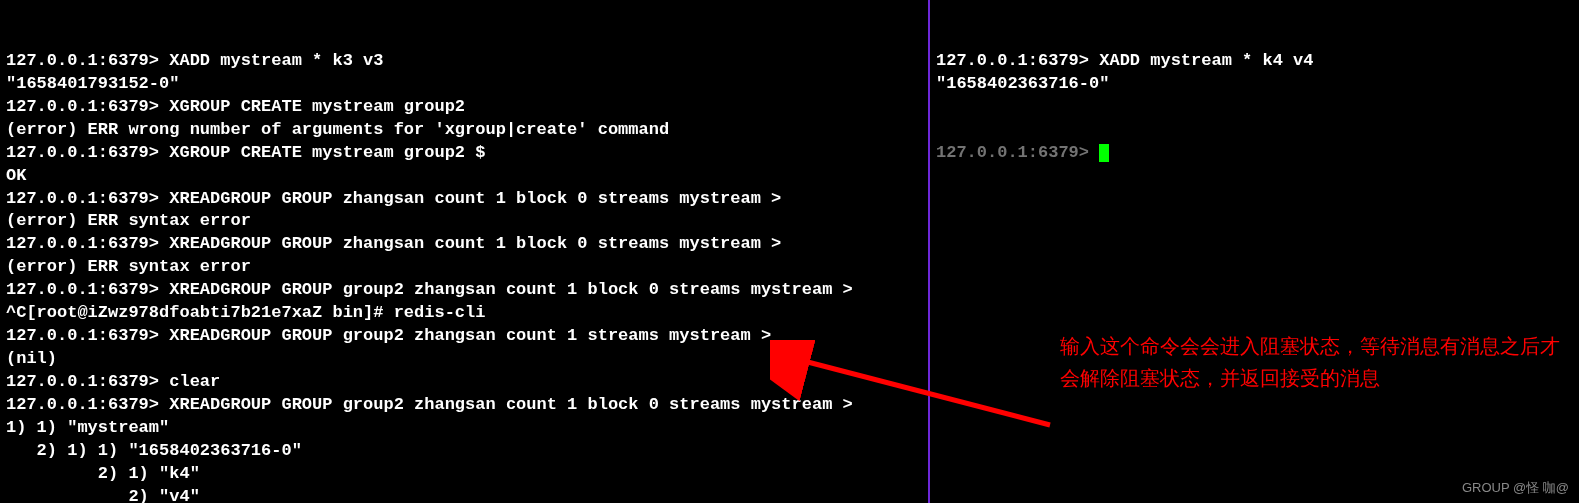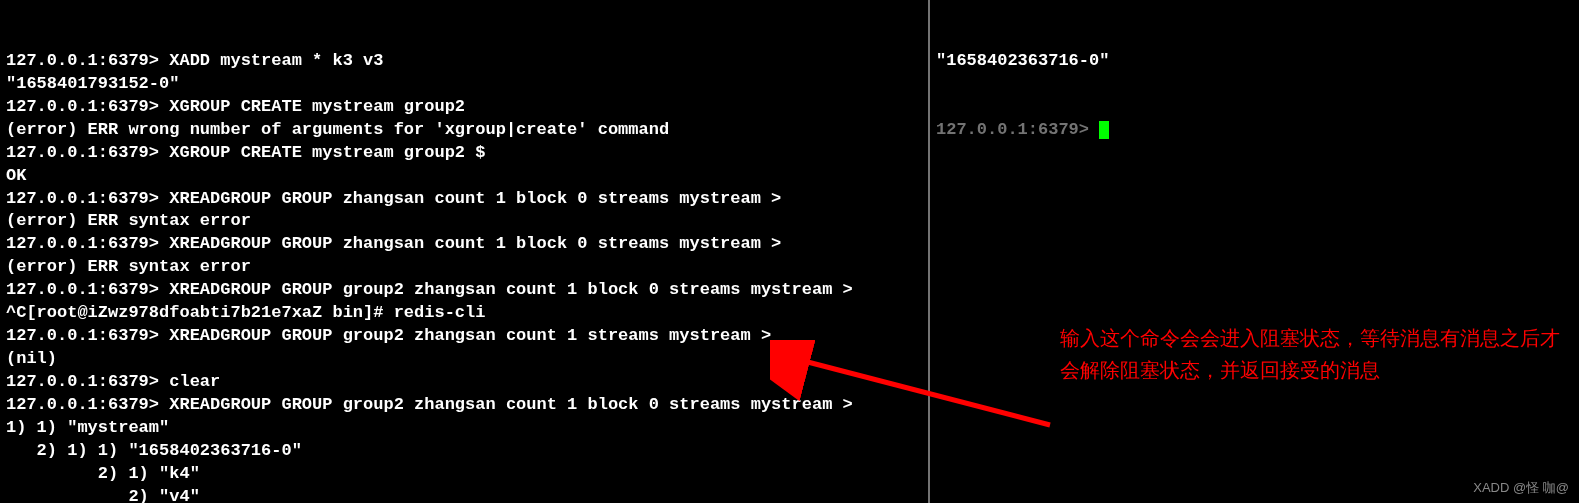--- a/index.html
+++ b/index.html
@@ -1,44 +1,44 @@
 <!DOCTYPE html>
 <html><head>
 <meta charset="utf-8">
 <style>
   *{margin:0;padding:0;box-sizing:border-box}
   body{background:#000;width:1579px;height:503px;font-family:"Consolas","Courier New",monospace;font-size:17px;font-weight:bold;color:#fff;position:relative;overflow:hidden}
   .panes{display:flex;height:100%}
   .pane{background:#000;padding:4px 6px;line-height:1.35;white-space:pre}
-  .left{width:930px;border-right:2px solid #737373}
+  .left{width:930px;border-right:2px solid #6d28d9}
   .right{flex:1;position:relative}
   .prompt-line{color:#737373}
   .cursor{display:inline-block;width:10px;height:18px;background:#00ff00;vertical-align:text-bottom}
   .annotation{position:absolute;color:#ff0000;font-family:"Microsoft YaHei","SimSun",sans-serif;font-weight:normal;font-size:20px;line-height:1.6;white-space:normal}
   .watermark{position:absolute;right:10px;bottom:6px;color:#888;font-family:sans-serif;font-size:13px;font-weight:normal}
   .arrow-svg{position:absolute;pointer-events:none}
 </style>
 </head>
 <body>
 
 <div class="panes">
   <div class="pane left">
     <div id="left-lines"><div>127.0.0.1:6379&gt; XADD mystream * k3 v3</div><div>"1658401793152-0"</div><div>127.0.0.1:6379&gt; XGROUP CREATE mystream group2</div><div>(error) ERR wrong number of arguments for 'xgroup|create' command</div><div>127.0.0.1:6379&gt; XGROUP CREATE mystream group2 $</div><div>OK</div><div>127.0.0.1:6379&gt; XREADGROUP GROUP zhangsan count 1 block 0 streams mystream &gt;</div><div>(error) ERR syntax error</div><div>127.0.0.1:6379&gt; XREADGROUP GROUP zhangsan count 1 block 0 streams mystream &gt;</div><div>(error) ERR syntax error</div><div>127.0.0.1:6379&gt; XREADGROUP GROUP group2 zhangsan count 1 block 0 streams mystream &gt;</div><div>^C[root@iZwz978dfoabti7b21e7xaZ bin]# redis-cli</div><div>127.0.0.1:6379&gt; XREADGROUP GROUP group2 zhangsan count 1 streams mystream &gt;</div><div>(nil)</div><div>127.0.0.1:6379&gt; clear</div><div>127.0.0.1:6379&gt; XREADGROUP GROUP group2 zhangsan count 1 block 0 streams mystream &gt;</div><div>1) 1) "mystream"</div><div>   2) 1) 1) "1658402363716-0"</div><div>         2) 1) "k4"</div><div>            2) "v4"</div></div>
     
   </div>
   <div class="pane right">
-    <div id="right-lines"><div>"1658402363716-0"</div></div>
+    <div id="right-lines"><div>127.0.0.1:6379&gt; XADD mystream * k4 v4</div><div>"1658402363716-0"</div></div>
     <div class="prompt-line"><span>127.0.0.1:6379&gt; </span><span class="cursor"></span></div>
 
     <svg class="arrow-svg" style="left:-160px;top:340px" width="300" height="100" viewBox="0 0 300 100">
       <defs>
         <marker id="ah" markerWidth="20" markerHeight="16" refX="2" refY="8" orient="auto">
           <polygon points="0,0 20,8 0,16" fill="#ff0000"></polygon>
         </marker>
       </defs>
       <line x1="280" y1="85" x2="30" y2="20" stroke="#ff0000" stroke-width="5" marker-end="url(#ah)"></line>
     </svg>
 
-    <div class="annotation" style="left:130px;top:322px;width:500px">输入这个命令会会进入阻塞状态，等待消息有消息之后才会解除阻塞状态，并返回接受的消息</div>
+    <div class="annotation" style="left:130px;top:330px;width:500px">输入这个命令会会进入阻塞状态，等待消息有消息之后才会解除阻塞状态，并返回接受的消息</div>
   </div>
 </div>
 
-<div class="watermark">XADD @怪 咖@</div>
+<div class="watermark">GROUP @怪 咖@</div>
 
 </body></html>

